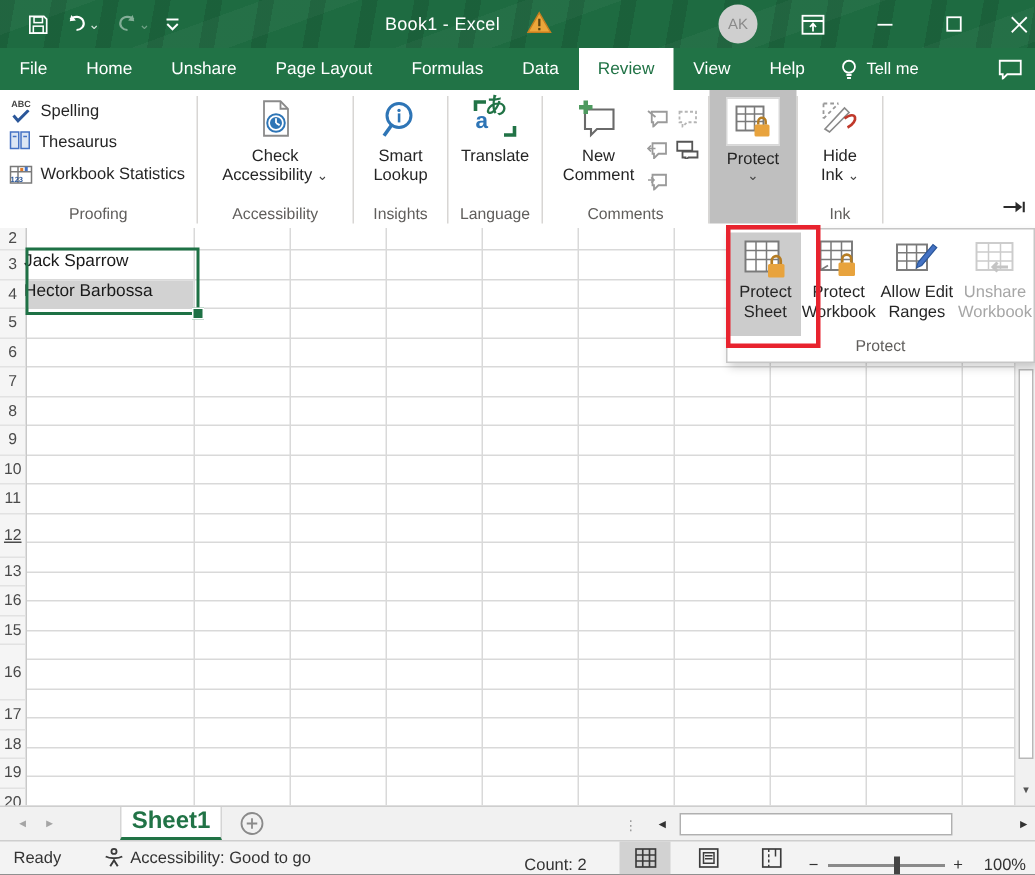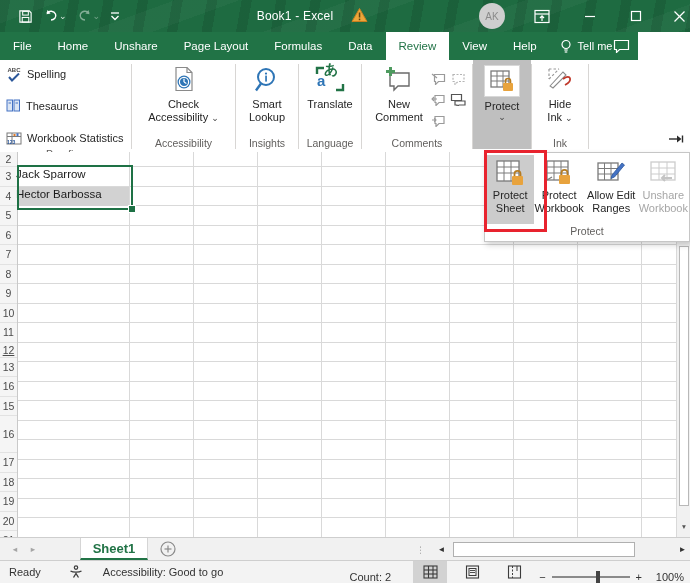--- a/index.html
+++ b/index.html
@@ -13,34 +13,34 @@
     display:flex;align-items:center;color:#fff;}
   .qat{display:flex;align-items:center;gap:2px;margin-left:14px;}
   .qat .qbtn{display:flex;align-items:center;padding:3px 4px;}
   .title-text{position:absolute;left:160px;width:270px;text-align:center;top:9px;
     font-size:12px;color:#fff;letter-spacing:.2px;}
   .warn{position:absolute;left:351px;top:7px;}
   .avatar{position:absolute;left:479px;top:3px;width:26px;height:26px;border-radius:50%;
     background:#cfcfcf;color:#8a8a8a;font-size:10px;display:flex;align-items:center;justify-content:center;}
   .winbtn{position:absolute;top:0;height:32px;width:44px;display:flex;align-items:center;justify-content:center;}
   
-  #tabs{position:absolute;left:0;top:32px;width:638px;height:28px;background:#217346;
+  #tabs{position:absolute;left:0;top:32px;width:690px;height:28px;background:#217346;
     display:flex;align-items:stretch;color:#fff;}
   .tab{display:flex;align-items:center;padding:0 13px;font-size:11.5px;cursor:default;}
   .tab.active{background:#fff;color:#217346;}
   .tellme{display:flex;align-items:center;gap:6px;padding:0 10px;}
   #tab-chat{position:absolute;right:8px;top:0;height:28px;display:flex;align-items:center;}
   
   #ribbon{position:absolute;left:0;top:60px;width:690px;height:92px;background:#fff;
     border-bottom:1px solid #c9c7c5;display:flex;}
   .rgroup{display:flex;flex-direction:column;position:relative;}
   .rgroup .gbody{flex:1;display:flex;align-items:flex-start;justify-content:center;padding-top:3px;}
   .glabel{height:16px;text-align:center;font-size:10.5px;color:#605e5c;line-height:14px;}
   .gsep{width:1px;background:#d8d6d4;margin:4px 0 3px 0;}
-  .smallstack{display:flex;flex-direction:column;gap:14px;padding:5px 0 0 6px;width:100%;}
+  .smallstack{display:flex;flex-direction:column;gap:3px;padding:5px 0 0 6px;width:100%;}
   .smallbtn{display:flex;align-items:center;gap:5px;height:18px;white-space:nowrap;}
   .bigbtn{display:flex;flex-direction:column;align-items:center;width:56px;padding-top:2px;}
   .bigbtn .bicon{height:30px;display:flex;align-items:center;justify-content:center;}
   .bigbtn .blabel{text-align:center;line-height:12.5px;margin-top:3px;color:#252525;}
   .chev{font-size:9px;color:#444;line-height:8px;}
   .bigbtn.pressed{background:#bfbfbf;width:58px;height:89px;box-sizing:border-box;}
   .bigbtn.pressed .bicon{background:#fff;width:34px;height:30px;margin-top:3px;border:1px solid #d8d8d8;}
   .minis{display:grid;grid-template-columns:20px 20px;grid-auto-rows:21px;padding-top:5px;}
   .mini{display:flex;align-items:center;justify-content:center;}
   #ribbon-arrow{position:absolute;right:6px;bottom:6px;}
@@ -73,21 +73,21 @@
   .pm-item.hl{background:#cccccc;}
   .pm-item.disabled .blabel{color:#a6a6a6;}
   .pm-label{height:17px;text-align:center;font-size:10.5px;color:#605e5c;line-height:15px;}
   #redbox{position:absolute;left:484px;top:150px;width:57px;height:76px;border:3px solid #e8232e;z-index:6;}
   
   #tabbar{position:absolute;left:0;top:537px;width:690px;height:23px;background:#f1f1f1;
     border-top:1px solid #cecece;box-sizing:border-box;display:flex;align-items:stretch;}
   .navarr{width:30px;display:flex;align-items:center;justify-content:center;color:#a5a5a5;font-size:10px;}
   #sheettab{margin-left:32px;width:68px;background:#fff;border-left:1px solid #d5d5d5;border-right:1px solid #d5d5d5;
     border-bottom:2px solid #217346;box-sizing:border-box;display:flex;align-items:center;justify-content:center;
-    color:#217346;font-weight:bold;font-size:13px;}
+    color:#217346;font-weight:bold;font-size:16px;}
   #addsheet{width:40px;display:flex;align-items:center;justify-content:center;}
   #tabsplit{position:absolute;left:416px;top:0;height:23px;display:flex;align-items:center;color:#9a9a9a;font-size:9px;}
   #hscroll{position:absolute;left:434px;top:2px;width:256px;height:18px;display:flex;align-items:center;}
   .harr{width:15px;height:15px;display:flex;align-items:center;justify-content:center;color:#333;font-size:8px;}
   #htrack{flex:1;height:15px;background:#f1f1f1;position:relative;}
   #hthumb{position:absolute;left:4px;top:0;width:182px;height:15px;background:#fff;border:1px solid #b0b0b0;box-sizing:border-box;}
   
   #statusbar{position:absolute;left:0;top:560px;width:690px;height:23px;background:#f3f3f3;
     border-top:1px solid #cecece;box-sizing:border-box;display:flex;align-items:center;color:#333;}
   #status-left{display:flex;align-items:center;gap:10px;margin-left:9px;}
@@ -440,21 +440,21 @@
         <div class="rowhead" style="height: 15px;">2</div>
         <div class="rowhead" style="height: 19.5px;">3</div>
         <div class="rowhead" style="height: 19.5px;">4</div>
         <div class="rowhead" style="height: 19.5px;">5</div>
         <div class="rowhead" style="height: 19.5px;">6</div>
         <div class="rowhead" style="height: 19.5px;">7</div>
         <div class="rowhead" style="height: 19.5px;">8</div>
         <div class="rowhead" style="height: 19.5px;">9</div>
         <div class="rowhead" style="height: 19.5px;">10</div>
         <div class="rowhead" style="height: 19.5px;">11</div>
-        <div class="rowhead" style="height: 15px; text-decoration: underline;">12</div>
+        <div class="rowhead" style="height: 29px; text-decoration: underline;">12</div>
         <div class="rowhead" style="height: 19.5px;">13</div>
         <div class="rowhead" style="height: 19.5px;">16</div>
         <div class="rowhead" style="height: 19.5px;">15</div>
         <div class="rowhead" style="height: 37px;">16</div>
         <div class="rowhead" style="height: 19.5px;">17</div>
         <div class="rowhead" style="height: 19.5px;">18</div>
         <div class="rowhead" style="height: 19.5px;">19</div>
         <div class="rowhead" style="height: 19.5px;">20</div>
         <div class="rowhead" style="height: 19.5px;">21</div>
       </div>
@@ -563,21 +563,21 @@
       <div id="htrack">
         <div id="hthumb"></div>
       </div>
       <span class="harr">►</span>
     </div>
   </div>
 
   <div id="statusbar">
     <div id="status-left">
       <span>Ready</span>
-      <span style="display:flex;align-items:center;gap:20px;margin-left:18px">
+      <span style="display:flex;align-items:center;gap:4px;margin-left:18px">
         <svg width="14" height="14" viewBox="0 0 14 14">
           <circle cx="7" cy="2.6" r="1.7" fill="none" stroke="#3b3b3b" stroke-width="1.2"></circle>
           <path d="M1.5 6 C4 7.5 10 7.5 12.5 6" fill="none" stroke="#3b3b3b" stroke-width="1.3"></path>
           <path d="M4.5 12.5 L7 8.5 L9.5 12.5" fill="none" stroke="#3b3b3b" stroke-width="1.3"></path>
         </svg>
         <span>Accessibility: Good to go</span>
       </span>
     </div>
     <div id="status-right">
       <span style="margin-right:22px">Count: 2</span>

